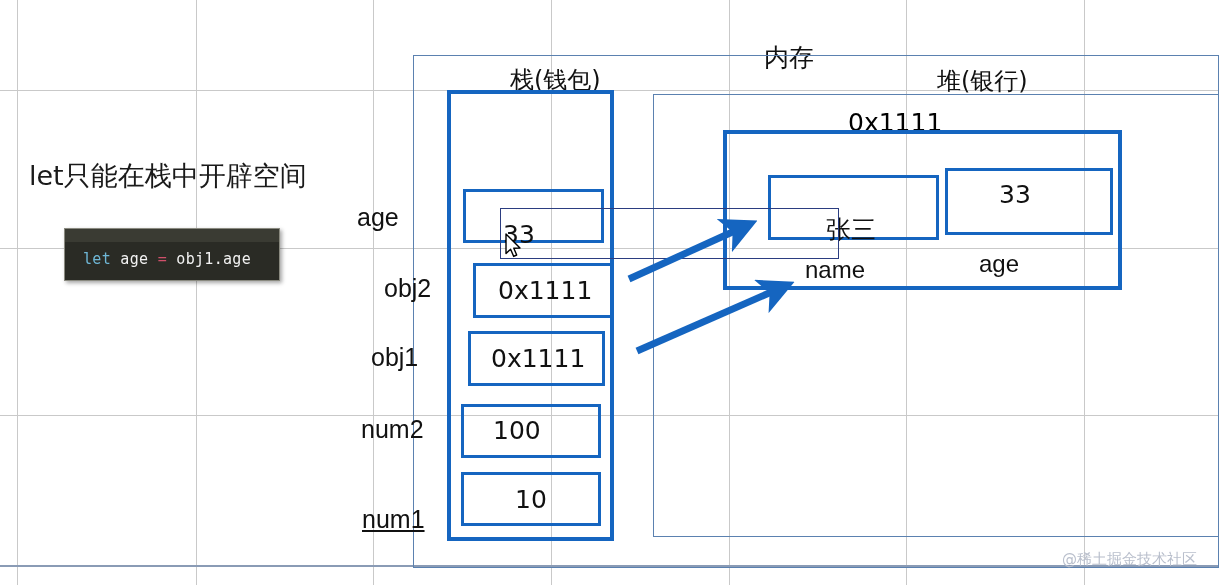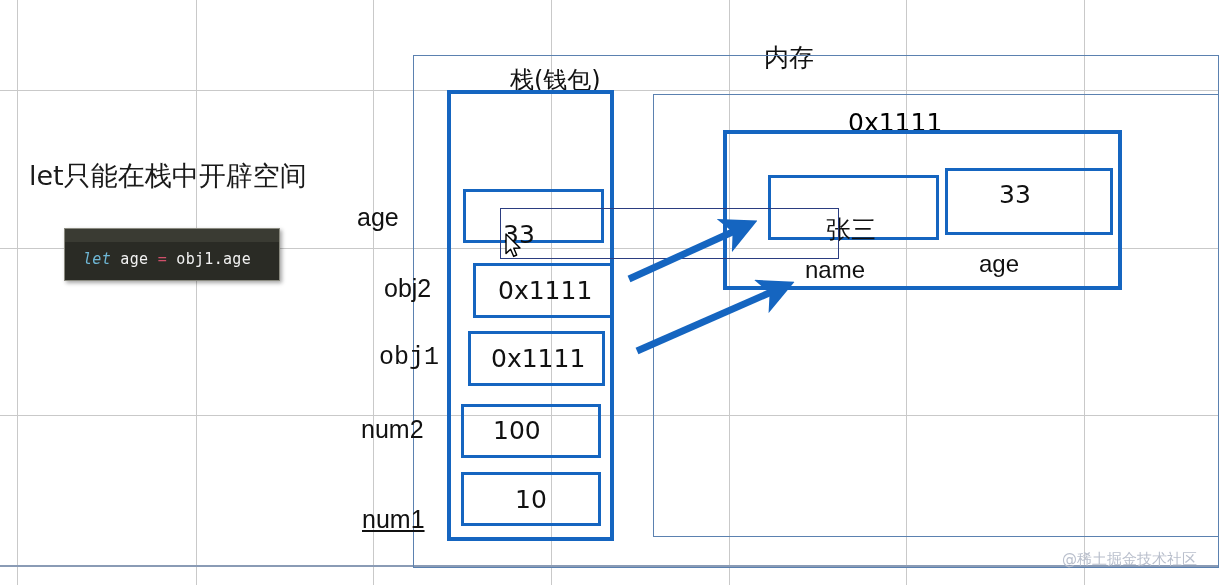--- a/index.html
+++ b/index.html
@@ -60,21 +60,21 @@
   .codecard .bar{
     position:absolute;left:0;top:0;right:0;height:13px;
     background:#3a3b33;
   }
   .codeline{
     position:relative;
     margin-left:18px;margin-top:8px;
     font-family:"DejaVu Sans Mono","Liberation Mono",monospace;
     font-size:15px;letter-spacing:.3px;white-space:nowrap;
   }
-  .k-let{color:#6fb7d6;font-style:italic;}
+  .k-let{color:#6fb7d6;}
   .k-id{color:#f2f2f2;}
   .k-eq{color:#d0506a;}
 
   
   #arrows{position:absolute;left:0;top:0;width:1219px;height:585px;pointer-events:none;}
 
   
   .cursor{position:absolute;left:505px;top:233px;width:18px;height:26px;}
 
   
@@ -116,32 +116,33 @@
   <div class="box thick" style="left:447px;top:90px;width:167px;height:451px;"></div>
 
   <div class="lbl slot-name" style="left:357px;top:203px;">age</div>
   <div class="box thick-med" style="left:463px;top:189px;width:141px;height:54px;"></div>
   <div class="val slot-val" style="left:503px;top:220px;">33</div>
 
   <div class="lbl slot-name" style="left:384px;top:274px;">obj2</div>
   <div class="box thick-med" style="left:473px;top:263px;width:141px;height:55px;"></div>
   <div class="val slot-val" style="left:498px;top:276px;">0x1111</div>
 
-  <div class="lbl slot-name" style="left:379px;top:343px;font-family:Liberation Mono, monospace;">obj1</div>
+  <div class="lbl slot-name" style="left:371px;top:343px;">obj1</div>
   <div class="box thick-med" style="left:468px;top:331px;width:137px;height:55px;"></div>
   <div class="val slot-val" style="left:491px;top:344px;">0x1111</div>
 
   <div class="lbl slot-name" style="left:361px;top:415px;text-align:center;">num2</div>
   <div class="box thick-med" style="left:461px;top:404px;width:140px;height:54px;"></div>
   <div class="val slot-val" style="left:493px;top:416px;">100</div>
 
   <div class="lbl slot-name" style="left:362px;top:505px;text-decoration:underline;">num1</div>
   <div class="box thick-med" style="left:461px;top:472px;width:140px;height:54px;"></div>
   <div class="val slot-val" style="left:515px;top:485px;">10</div>
 
+  <div class="lbl cn title-sub" style="left:937px;top:65px;">堆(银行)</div>
   <div class="box thin" style="left:653px;top:94px;width:566px;height:443px;"></div>
 
   <div class="addr-top" style="position:absolute;left:848px;top:108px;">0x1111</div>
   <div class="box thick" style="left:723px;top:130px;width:399px;height:160px;"></div>
 
   <div class="box thick-med" style="left:768px;top:175px;width:171px;height:65px;"></div>
   <div class="val slot-val" style="left:826px;top:213px;">张三</div>
   <div class="lbl heap-sub" style="left:805px;top:256px;">name</div>
 
   <div class="box thick-med" style="left:945px;top:168px;width:168px;height:67px;"></div>

